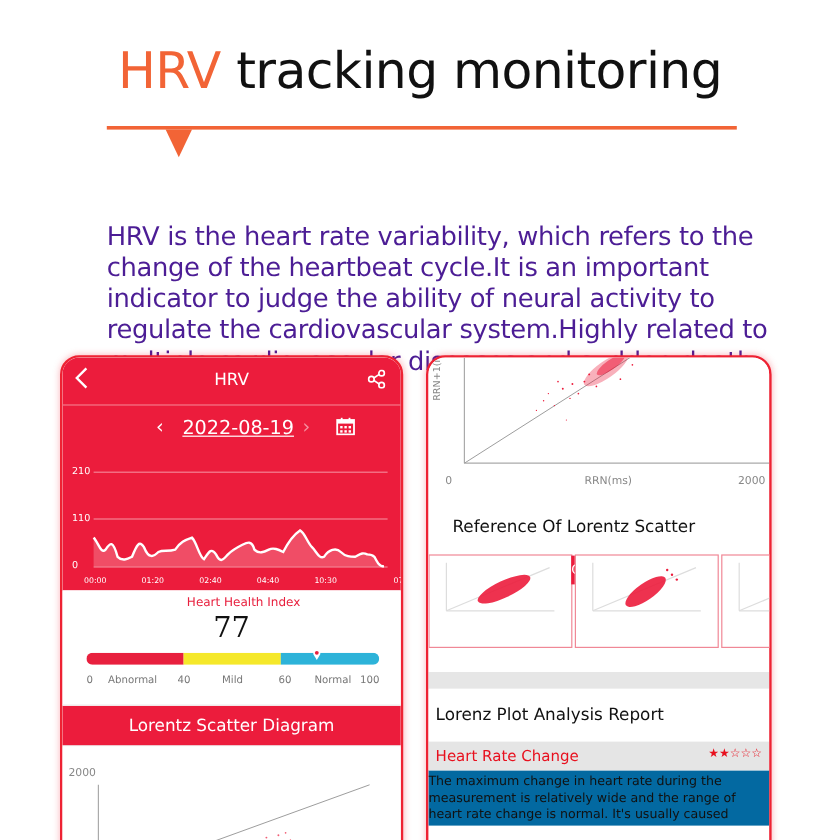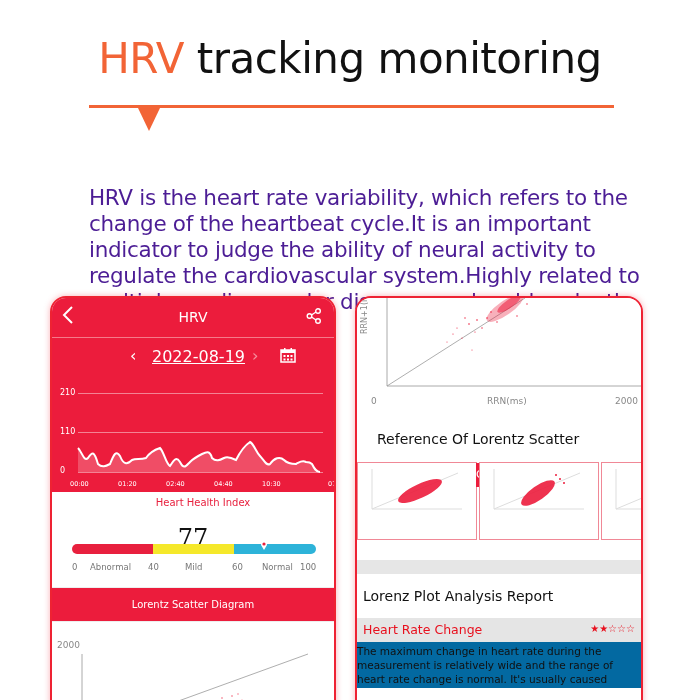--- a/index.html
+++ b/index.html
@@ -35,28 +35,28 @@
   .date-row .cal { position: absolute; left: 228px; top: 10px; }
 
   .hrv-chart { height: 112px; position: relative; }
   .hrv-chart .ylab { position: absolute; left: 8px; font-size: 8px; color: #fff; }
   .hrv-chart .grid { position: absolute; left: 26px; width: 245px; height: 1px; background: rgba(255,255,255,0.45); }
   .hrv-chart svg { position: absolute; left: 24px; top: 0; }
   .hrv-chart .xlab { position: absolute; top: 100px; font-size: 6.5px; color: #fff; }
 
   .index-sec { height: 96px; position: relative; background: #fff; border-bottom: 1px solid #eee; }
   .index-sec .label { position: absolute; left: 0; right: 0; top: 5px; text-align: center; color: #e8203e; font-size: 10px; margin-left: 20px; }
-  .index-sec .value { position: absolute; left: 0; right: 0; top: 17px; text-align: center; font-family: "DejaVu Serif", serif; font-size: 24px; color: #111; margin-top: 15px; }
+  .index-sec .value { position: absolute; left: 0; right: 0; top: 17px; text-align: center; font-family: "DejaVu Serif", serif; font-size: 24px; color: #111; }
   .gauge { position: absolute; left: 20px; top: 52px; width: 244px; height: 10px; border-radius: 5px; overflow: hidden; display: flex; }
   .gauge div { height: 100%; }
   .gauge-pin { position: absolute; left: 208px; top: 48px; width: 8px; height: 10px; }
   .scale { position: absolute; top: 70px; font-size: 8.5px; color: #777; }
 
   .tabs { height: 34px; display: flex; background: #fff; border-bottom: 1px solid #eee; }
-  .tab { flex: 1; text-align: center; line-height: 34px; font-size: 10px; }
+  .tab { flex: 1; text-align: center; line-height: 34px; font-size: 14px; }
   .tab.active { background: #ec1c3c; color: #fff; }
   .tab.inactive { color: #e8203e; }
 
   .l-scatter { position: relative; height: 120px; background: #fff; }
   .l-scatter .ymax { position: absolute; left: 5px; top: 18px; font-size: 9px; color: #888; }
 
   
   .r-scatter { position: relative; height: 118px; background: #fff; }
   .r-scatter .ylabel { position: absolute; left: 3px; top: 4px; font-size: 8px; color: #888; transform: rotate(-90deg); transform-origin: left top; top: 36px; }
   .r-scatter .x0 { position: absolute; left: 14px; top: 98px; font-size: 9px; color: #888; }

